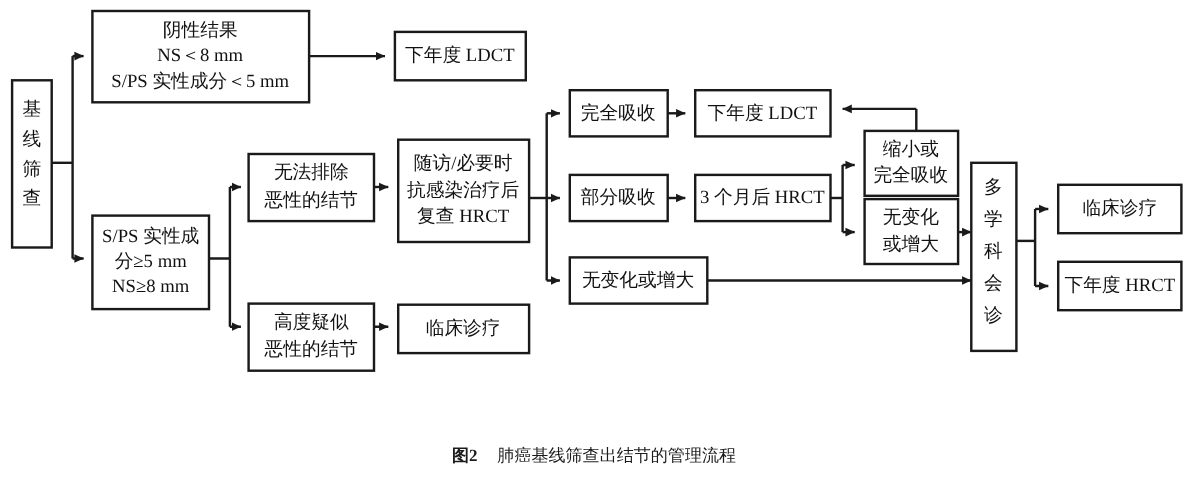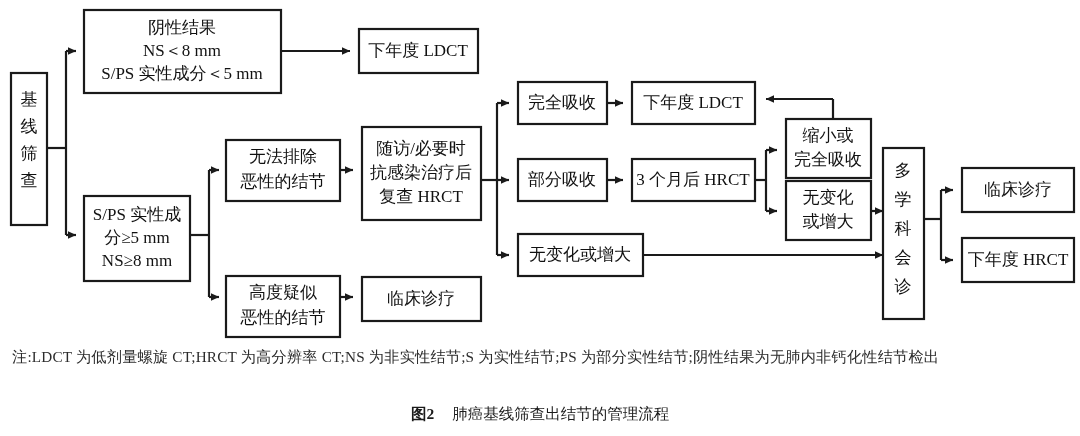--- a/index.html
+++ b/index.html
@@ -213,19 +213,18 @@
       <rect class="bx" x="962" y="168" width="112" height="44"></rect>
       <text class="tx" x="1018" y="191">临床诊疗</text>
     </g>
 
     <g>
       <rect class="bx" x="962" y="238" width="112" height="44"></rect>
       <text class="tx" x="1018" y="261">下年度 HRCT</text>
     </g>
   </svg>
 
-  <div class="note">注:LDCT 为低剂量螺旋 CT;HRCT 为高分辨率 CT;NS 为非实性结节;S 为实性结节;PS 为部分实性结节;阴性结果为无肺内非钙化性结节检出</div>
 
   <div class="caption">
     <b>图2</b><span class="cap-sp"></span><span>肺癌基线筛查出结节的管理流程</span>
   </div>
 
 </div>
 
 </body></html>

